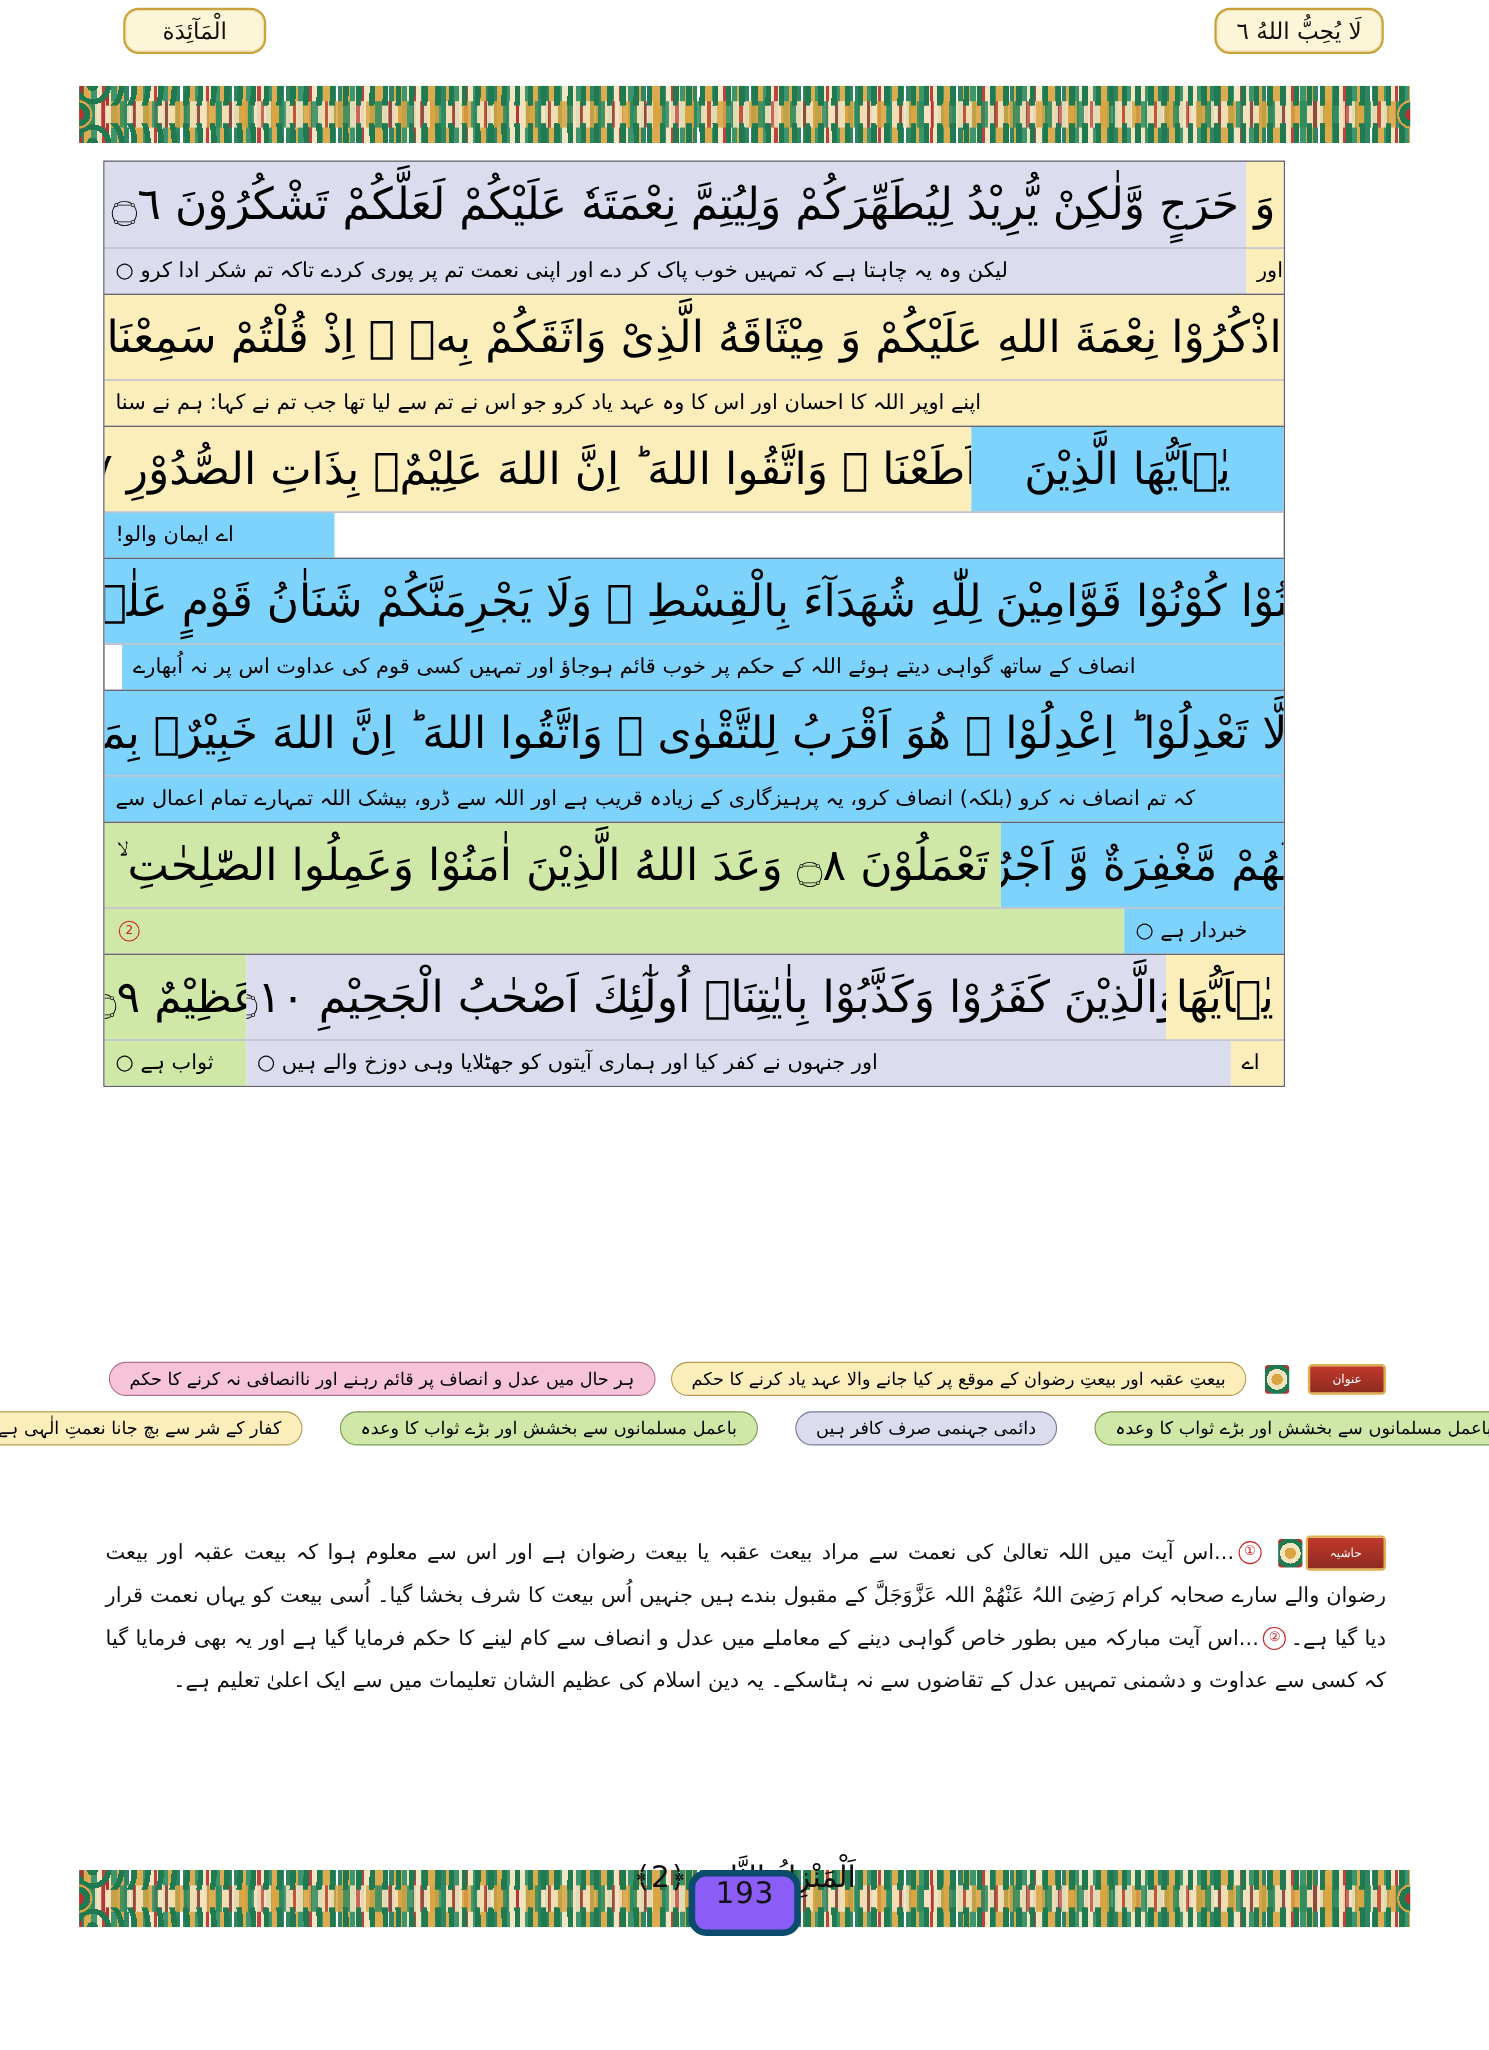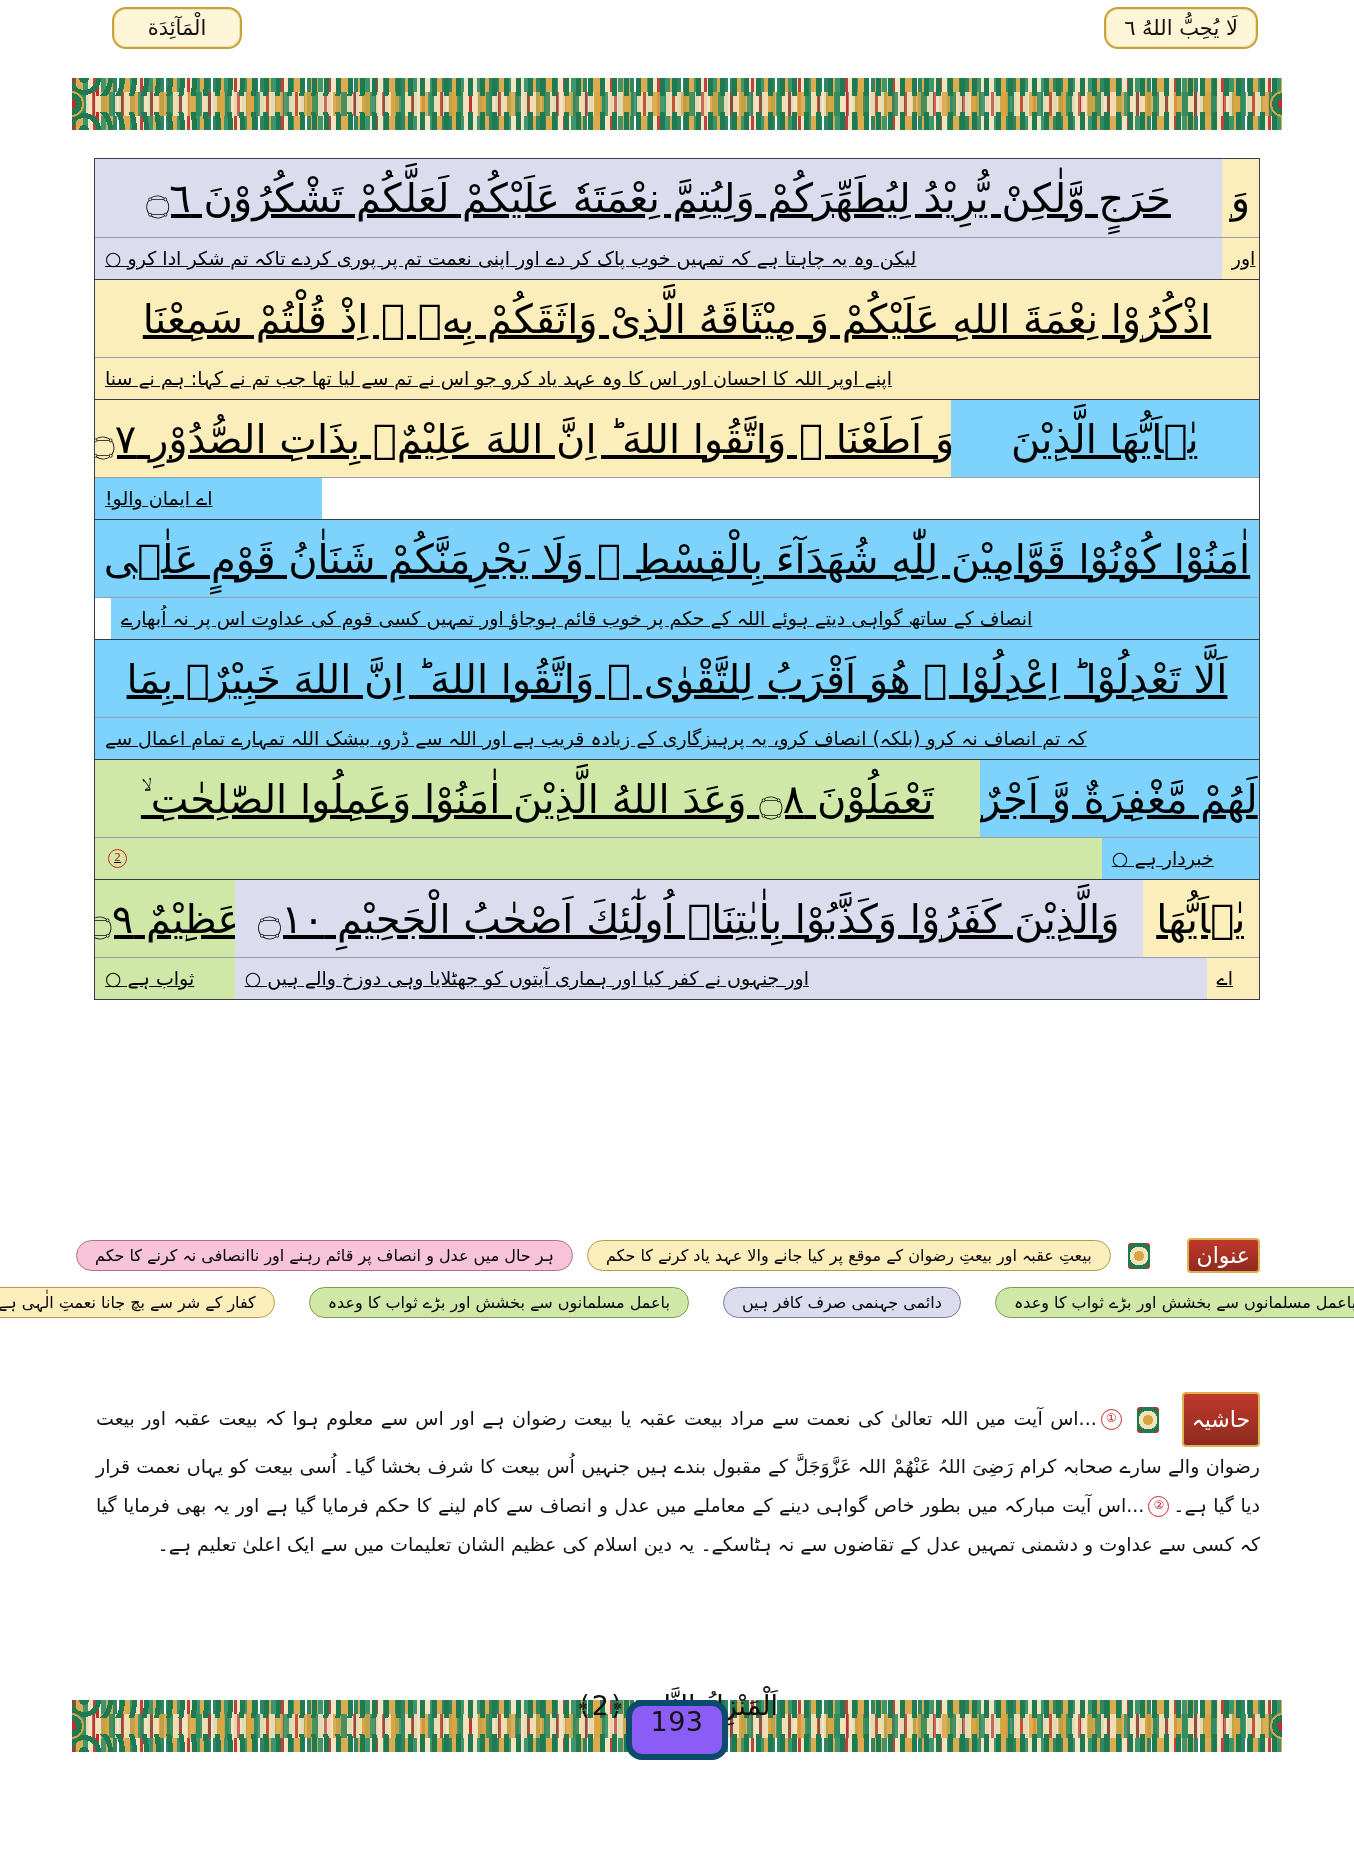--- a/index.html
+++ b/index.html
@@ -129,25 +129,24 @@
     text-align:center;
     font-size:27px;
     color:#101010;
     direction:rtl;
   }
 
   
   .quran-block{
     position:absolute;
     left:94px;
-    top:158px;
-    width:1166px;
+    top:146px;
+    width:1074px;
     border:1.5px solid #3a3a4a;
     box-sizing:border-box;
-    text-decoration:underline;
   }
   .line{
     display:flex;
     flex-direction:row;
     width:100%;
     box-sizing:border-box;
     overflow:hidden;
     position:relative;
   }
   .line + .line{ border-top:1px solid #9b9bb0; }
@@ -252,28 +251,27 @@
   .pill.cream{ background:#fbeebb; border-color:#b99a4c; }
   .pill.pink{ background:#f7c3d8; border-color:#b1718c; }
   .pill.lav{ background:#dcdcef; border-color:#7a7a9a; }
   .pill.green{ background:#cfe8a8; border-color:#7d9a52; }
 
   .label-badge{
     background:linear-gradient(180deg,#c0392b,#8e2b20);
     color:#fff;
     border:2px solid #e0b050;
     border-radius:4px;
-    padding:3px 8px;
-    font-size:22px;
+    padding:3px 20px;
+    font-size:11px;
     direction:rtl;
     display:flex;align-items:center;justify-content:center;
     white-space:nowrap;
     min-height:28px;
     box-sizing:border-box;
-    margin-left:20px;
   }
   .label-deco{
     width:22px;height:26px;
     background:
       radial-gradient(circle at 50% 50%, #d9a441 0 30%, #f2e2bd 30% 55%, #1f7a52 55% 80%, #b8312f 80% 100%);
     border-radius:3px;
     margin:0 3px;
     flex:0 0 auto;
   }
 

